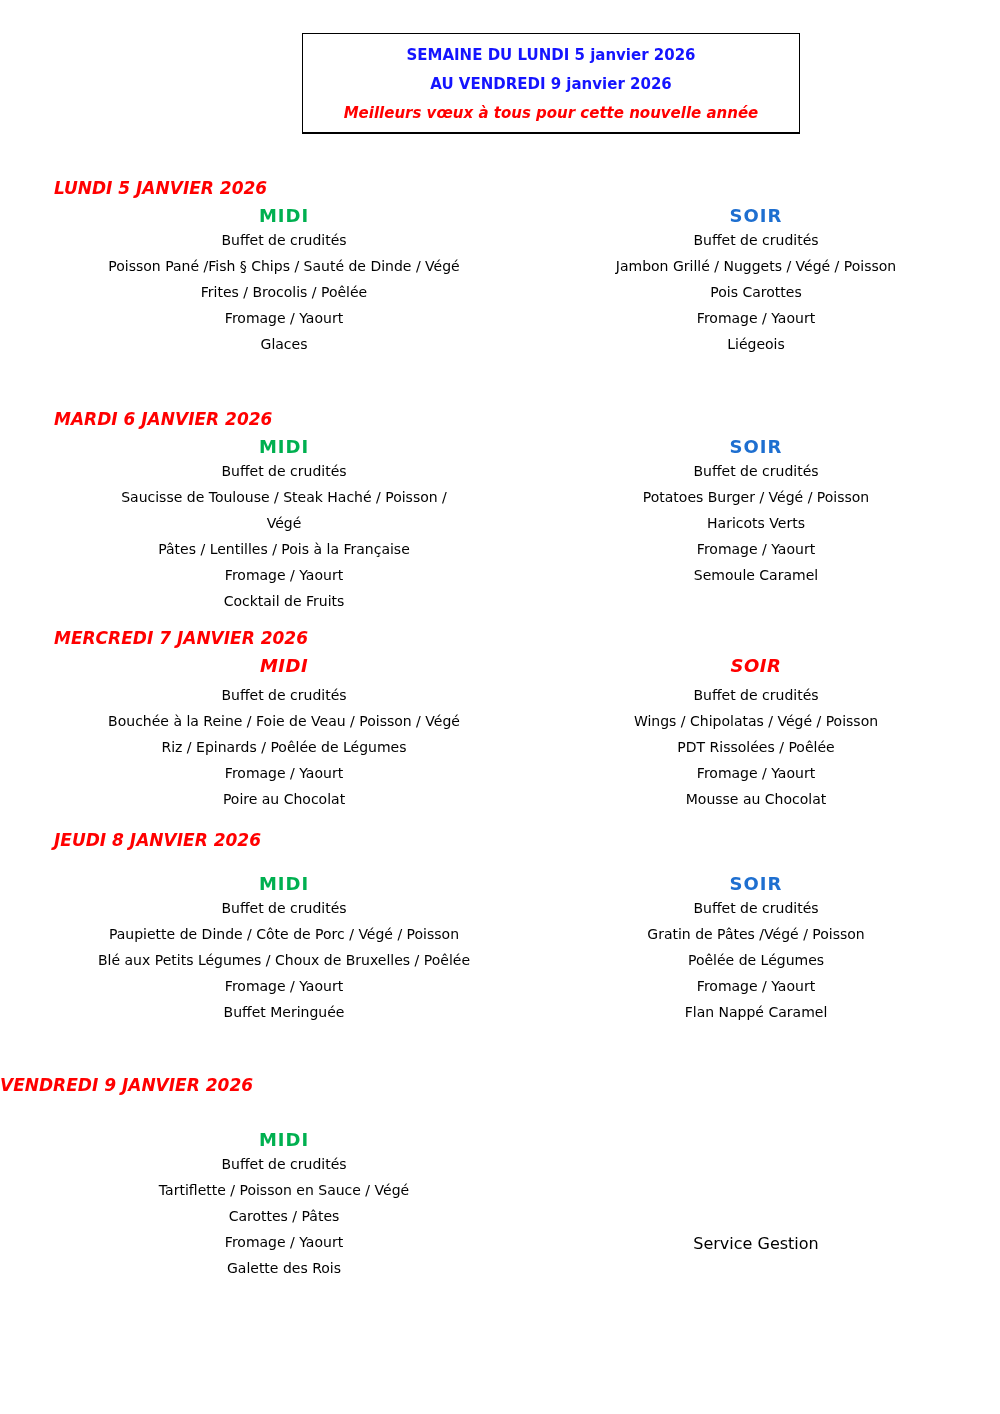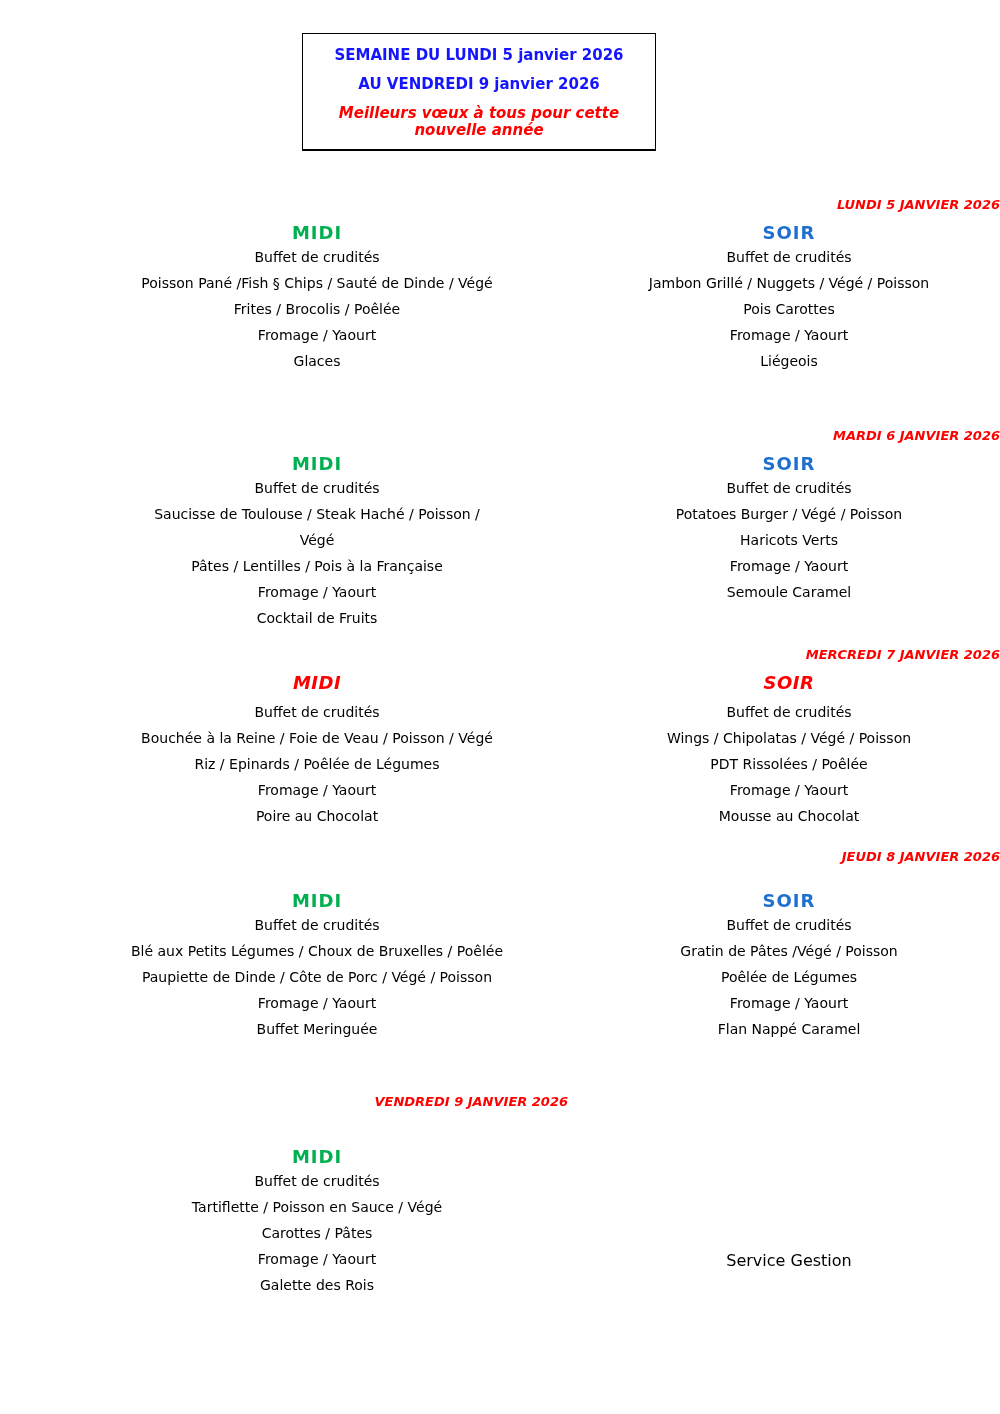--- a/index.html
+++ b/index.html
@@ -10,21 +10,21 @@
     margin: 0 auto;
     background: #ffffff;
     font-family: "DejaVu Sans", "Liberation Sans", sans-serif;
     color: var(--text, #000000);
     overflow: hidden;
   }
 
   
   .header-box {
     box-sizing: border-box;
-    width: 354px;
+    width: 498px;
     margin: 33px 0 0 302px;
     border: 1.5px solid #000000;
     border-bottom-width: 2.5px;
     padding: 13px 6px 10px 6px;
     text-align: center;
   }
   .header-line {
     margin: 0 0 12px 0;
     font-size: 15px;
     line-height: 17px;
@@ -39,38 +39,37 @@
     font-style: italic;
     color: var(--red, #ff0000);
   }
 
   
   .day { width: 1000px; }
   .day-title {
     box-sizing: border-box;
     width: 100%;
     padding-left: 54px;
-    text-align: right;
-    font-size: 13px;
+    text-align: left;
+    font-size: 17px;
     line-height: 20px;
     font-weight: bold;
     font-style: italic;
     color: var(--red, #ff0000);
   }
   .day-lundi    { margin-top: 44px; }
   .day-mardi    { margin-top: 52px; }
   .day-mercredi { margin-top: 14px; }
   .day-jeudi    { margin-top: 18px; }
   .day-vendredi { margin-top: 50px; }
 
   .cols {
     display: grid;
     grid-template-columns: 568px 432px;
     margin-top: 7px;
-    padding-left: 33px;
   }
   .col { text-align: center; }
   .col-soir { box-sizing: border-box; padding-right: 56px; }
 
   .meal-label {
     font-size: 18px;
     line-height: 22px;
     font-weight: bold;
     letter-spacing: 1px;
   }
@@ -197,22 +196,22 @@
     </div>
   </div>
 
   <div class="day day-jeudi">
     <div class="day-title">JEUDI 8 JANVIER 2026</div>
     <div class="cols">
       <div class="col col-midi">
         <div class="meal-label midi">MIDI</div>
         <div class="items">
           <div class="item">Buffet de crudités</div>
+          <div class="item">Paupiette de Dinde / Côte de Porc / Végé / Poisson</div>
           <div class="item">Blé aux Petits Légumes / Choux de Bruxelles / Poêlée</div>
-          <div class="item">Paupiette de Dinde / Côte de Porc / Végé / Poisson</div>
           <div class="item">Fromage / Yaourt</div>
           <div class="item">Buffet Meringuée</div>
         </div>
       </div>
       <div class="col col-soir">
         <div class="meal-label soir">SOIR</div>
         <div class="items">
           <div class="item">Buffet de crudités</div>
           <div class="item">Gratin de Pâtes /Végé / Poisson</div>
           <div class="item">Poêlée de Légumes</div>

